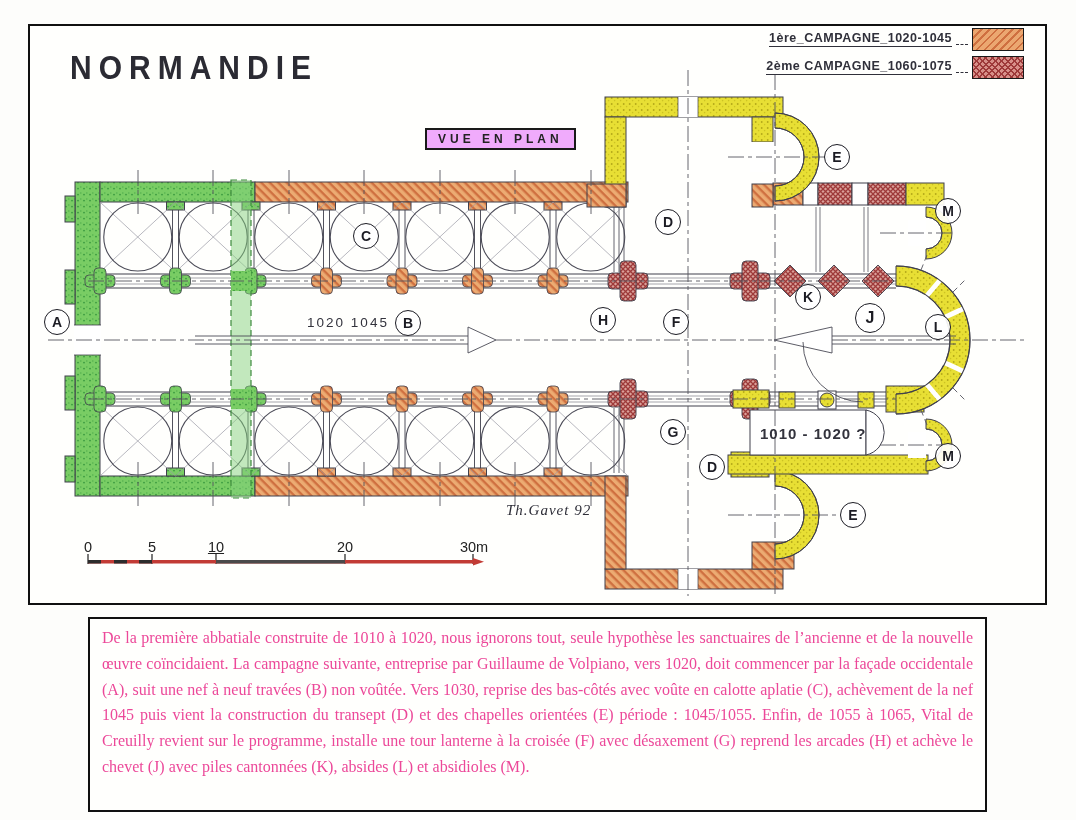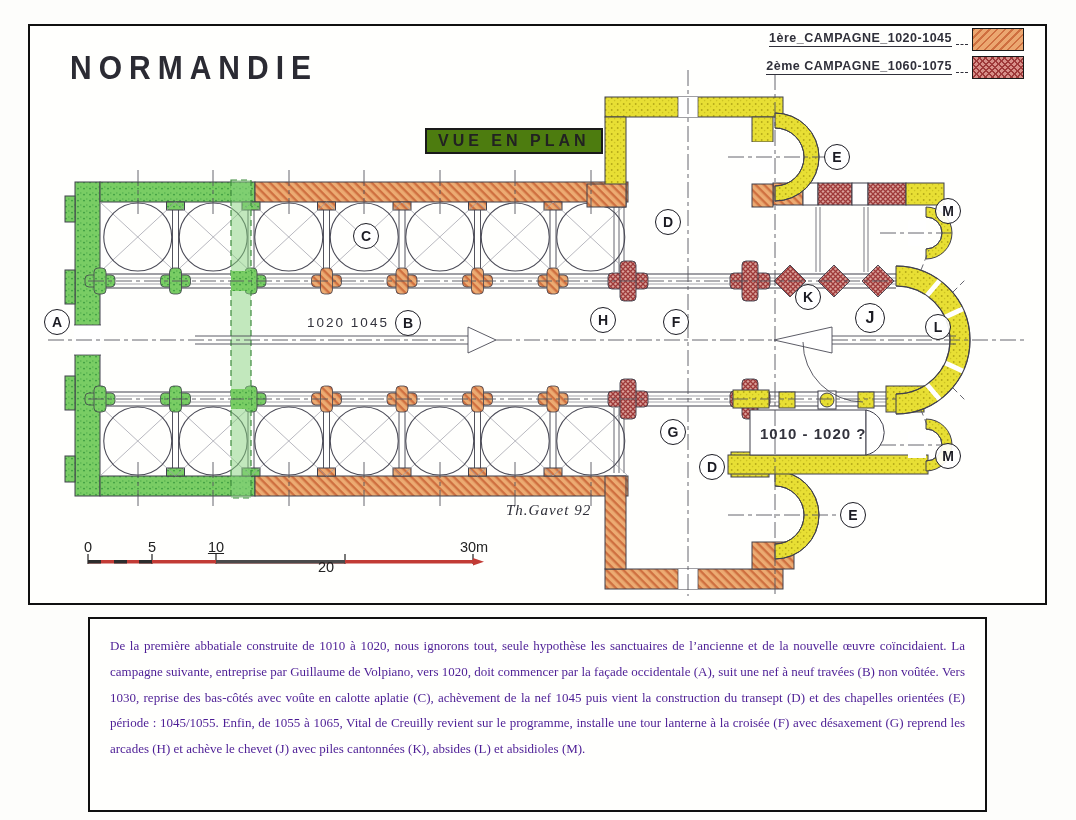--- a/index.html
+++ b/index.html
@@ -6,21 +6,21 @@
   .page{position:relative;width:1076px;height:820px;background:#fdfdfb;overflow:hidden;
         font-family:"Liberation Sans",sans-serif;color:#1c1c24;}
   .plan-frame{position:absolute;left:28px;top:24px;width:1019px;height:581px;
         border:2px solid #101010;box-sizing:border-box;background:#fffffd;}
   .plan-svg{position:absolute;left:28px;top:24px;width:1019px;height:581px;}
   .title-region{position:absolute;left:70px;top:50px;font-size:30px;font-weight:bold;
         letter-spacing:7px;color:#2b2b33;transform:scaleY(1.08);transform-origin:left top;white-space:nowrap;}
   .title-building{position:absolute;left:70px;top:101px;font-size:20px;font-weight:bold;
         letter-spacing:4px;color:#2b2b33;white-space:nowrap;}
   .view-label{position:absolute;left:425px;top:128px;border:2px solid #1a1a1a;
-        padding:2px 11px;font-size:16px;font-weight:bold;letter-spacing:4px;color:#222;background:#4d7c0f;}
+        padding:2px 11px;font-size:12px;font-weight:bold;letter-spacing:4px;color:#222;background:#f0abfc;}
   .legend{position:absolute;left:744px;top:28px;width:280px;}
   .legend-row{display:flex;justify-content:flex-end;align-items:center;height:22px;margin-bottom:6px;}
   .legend-label{font-size:12.5px;font-weight:bold;letter-spacing:0.5px;color:#30303a;
         border-bottom:1.5px solid #30303a;padding-bottom:1px;white-space:nowrap;}
   .legend-leader{width:12px;border-bottom:1.5px dashed #30303a;height:10px;margin:0 4px;}
   .legend-swatch{width:50px;height:21px;border:1.5px solid #1a1a1a;flex:none;}
   .sw-or{background:repeating-linear-gradient(135deg,#cf7040 0 1.8px,#eba770 1.8px 5.5px);}
   .sw-rd{background-color:#d89089;
         background-image:repeating-linear-gradient(45deg,#9e3a3a 0 1.4px,transparent 1.4px 4.5px),
                          repeating-linear-gradient(135deg,#9e3a3a 0 1.4px,transparent 1.4px 4.5px);}
@@ -30,22 +30,22 @@
         border-radius:50%;background:rgba(255,255,255,0.92);display:flex;align-items:center;
         justify-content:center;font-size:14px;font-weight:bold;color:#1c1c24;}
   .mk-lg{width:30px;height:30px;font-size:16px;}
   .plan-text{position:absolute;color:#33333d;white-space:nowrap;}
   .nave-dates{left:306px;top:315px;width:84px;text-align:center;font-size:13.5px;letter-spacing:2px;}
   .choir-dates{left:760px;top:425px;width:100px;text-align:center;font-size:15px;font-weight:bold;letter-spacing:1px;}
   .signature{left:506px;top:502px;font-family:"Liberation Serif",serif;font-style:italic;font-size:15px;letter-spacing:1px;color:#2e2e38;}
   .sc{position:absolute;font-size:14.5px;color:#222;text-align:center;}
   .caption-box{position:absolute;left:88px;top:617px;width:899px;height:195px;border:2px solid #101010;
         box-sizing:border-box;padding:6px 12px;background:#fffffd;}
-  .caption-box p{margin:8px;font-family:"Liberation Serif",serif;font-size:13px;line-height:25.8px;
-        text-align:justify;color:#4c1d95;}
+  .caption-box p{margin:0;font-family:"Liberation Serif",serif;font-size:16px;line-height:25.8px;
+        text-align:justify;color:#ec4899;}
 </style>
 </head>
 <body>
 
 <div class="page">
 
   <div class="plan-frame"></div>
 
   <svg class="plan-svg" viewBox="0 0 1019 581">
     <defs>
@@ -342,20 +342,20 @@
   <div class="mk" style="left:935px;top:198px;">M</div>
   <div class="mk" style="left:935px;top:443px;">M</div>
 
   <div class="plan-text nave-dates">1020  1045</div>
   <div class="plan-text choir-dates">1010 - 1020 ?</div>
   <div class="plan-text signature">Th.Gavet 92</div>
 
   <div class="sc" style="left:82px;top:539px;width:12px;">0</div>
   <div class="sc" style="left:146px;top:539px;width:12px;">5</div>
   <div class="sc" style="left:206px;top:539px;width:20px;text-decoration:underline;">10</div>
-  <div class="sc" style="left:316px;top:539px;width:20px;margin-top:20px;">20</div>
+  <div class="sc" style="left:335px;top:539px;width:20px;">20</div>
   <div class="sc" style="left:456px;top:539px;width:36px;">30m</div>
 
   <div class="caption-box">
     <p>De la première abbatiale construite de 1010 à 1020, nous ignorons tout, seule hypothèse les sanctuaires de l’ancienne et de la nouvelle œuvre coïncidaient. La campagne suivante, entreprise par Guillaume de Volpiano, vers 1020, doit commencer par la façade occidentale (A), suit une nef à neuf travées (B) non voûtée. Vers 1030, reprise des bas-côtés avec voûte en calotte aplatie (C), achèvement de la nef 1045 puis vient la construction du transept (D) et des chapelles orientées (E) période : 1045/1055. Enfin, de 1055 à 1065, Vital de Creuilly revient sur le programme, installe une tour lanterne à la croisée  (F) avec désaxement (G) reprend les arcades (H) et achève le chevet  (J) avec piles cantonnées (K), absides (L)  et absidioles (M).</p>
   </div>
 
 </div>
 
 </body></html>

